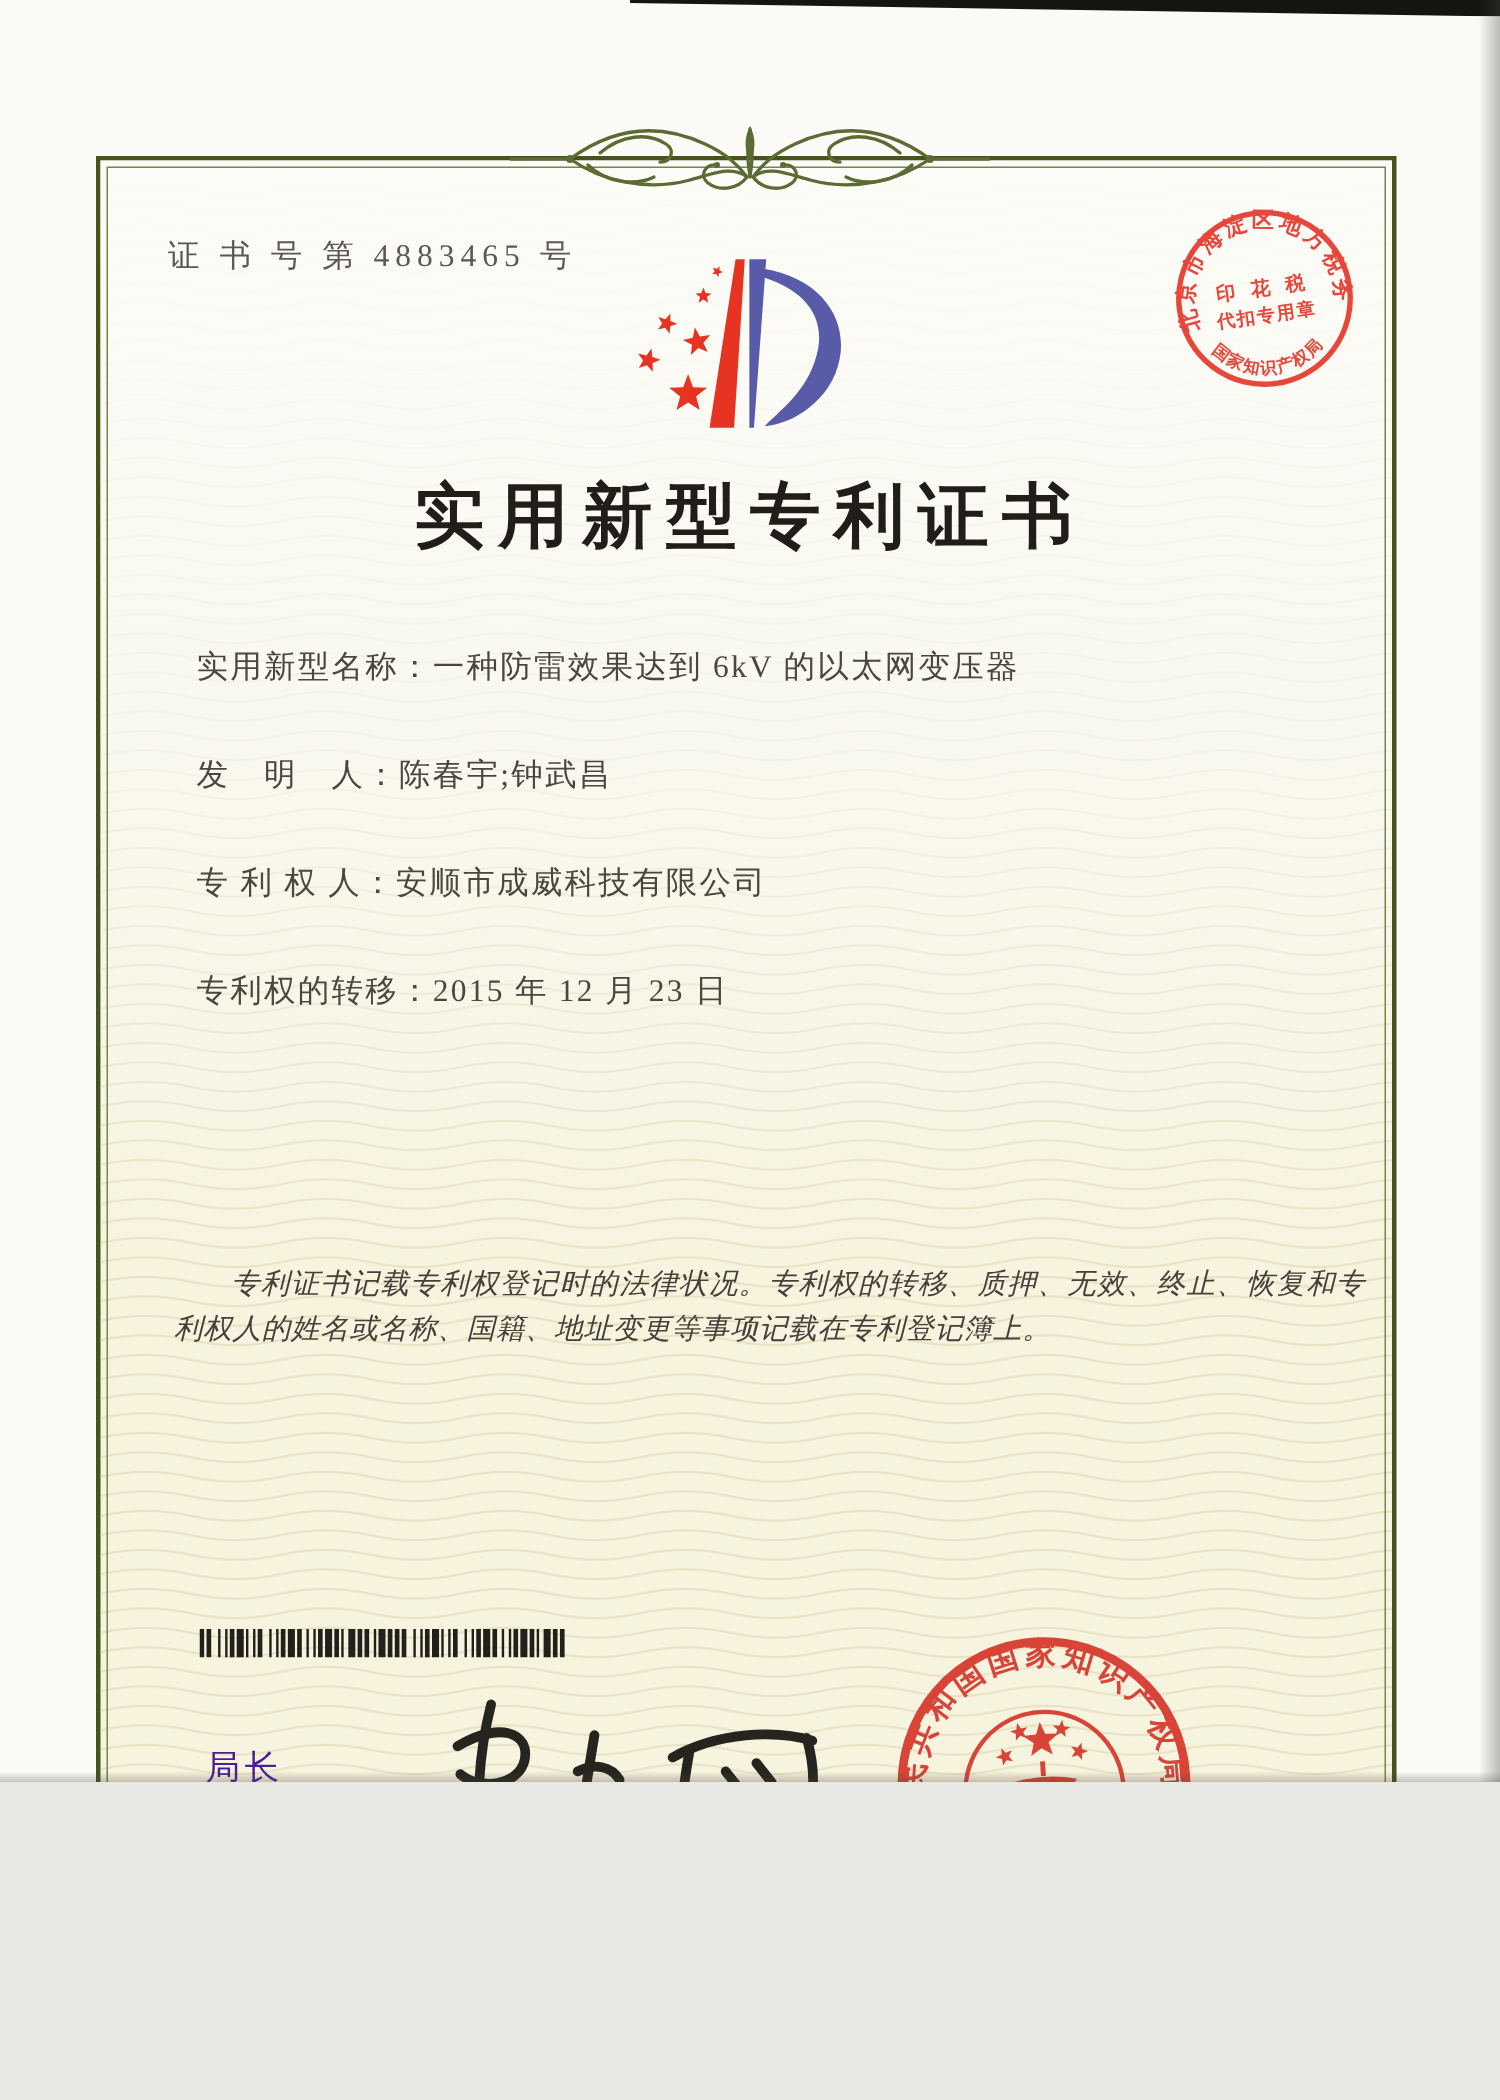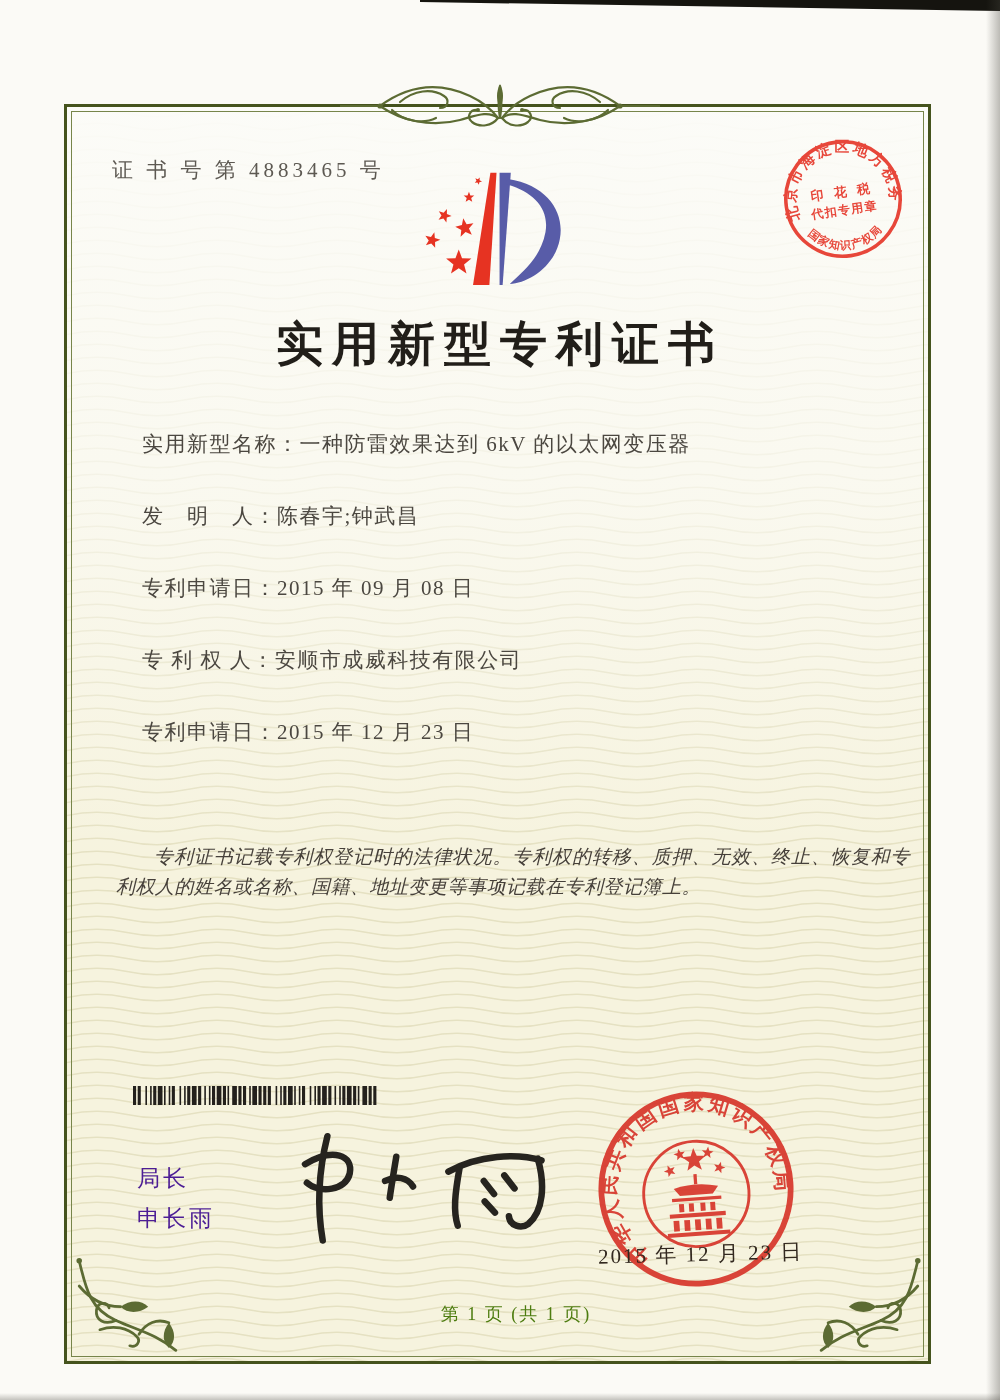--- a/index.html
+++ b/index.html
@@ -1,17 +1,17 @@
 <!DOCTYPE html>
 <html><head>
 <meta charset="utf-8">
 <style>
   html,body{margin:0;padding:0;background:#e8e8e4;}
   .page{
-    position:relative;width:1000px;height:1400px;margin:0 auto;
+    position:relative;width:1000px;height:1188px;margin:0 auto;
     background:#fbfaf6;overflow:hidden;
     font-family:"Liberation Serif",serif;color:#3f3a35;
   }
   
   .scan-top{position:absolute;left:420px;top:0;width:580px;height:11px;background:#15140f;
     clip-path:polygon(0 0,100% 0,100% 100%,0 18%);}
   .scan-right{position:absolute;right:0;top:0;width:14px;height:100%;
     background:linear-gradient(to right,rgba(70,68,60,0),rgba(70,68,60,.35));}
   .scan-bottom{position:absolute;left:0;bottom:0;width:100%;height:7px;
     background:linear-gradient(to bottom,rgba(70,68,60,0),rgba(70,68,60,.30));}
@@ -23,21 +23,21 @@
   .fade-top{position:absolute;inset:0;
     background:linear-gradient(180deg,rgba(252,252,249,.95) 0%,rgba(252,252,249,.65) 30%,rgba(252,252,249,0) 60%);}
   
   .ornament{position:absolute;pointer-events:none;}
   
   .cert-no{position:absolute;left:112px;top:156px;font-size:21px;letter-spacing:4px;color:#5d5952;}
   .logo{position:absolute;left:422px;top:168px;}
   .tax-stamp{position:absolute;left:776px;top:132px;transform:rotate(-8deg);opacity:.92;}
   .title{position:absolute;left:0;top:313px;width:100%;text-align:center;
     font-size:47px;font-weight:bold;letter-spacing:9px;color:#211e19;}
-  .fields{position:absolute;left:131px;top:430px;width:750px;font-size:21px;color:#4b4740;margin-left:11px;}
+  .fields{position:absolute;left:131px;top:430px;width:750px;font-size:21px;color:#4b4740;}
   .field-row{height:28px;margin-bottom:44px;letter-spacing:1.5px;white-space:nowrap;}
   .paras{position:absolute;left:116px;top:842px;width:794px;font-size:19px;line-height:30px;
     text-align:justify;color:#46403a;font-style:italic;letter-spacing:.5px;}
   .paras p{margin:0 0 7px 0;text-indent:2em;}
   .barcode{position:absolute;left:133px;top:1086px;width:247px;height:19px;}
   .sig-titles{position:absolute;left:137px;top:1158px;font-family:"Liberation Sans",sans-serif;
     font-size:23px;color:#4c1d95;letter-spacing:3px;line-height:40px;font-weight:500;}
   .sig-script{position:absolute;left:292px;top:1128px;}
   .seal{position:absolute;left:589px;top:1082px;opacity:.93;}
   .seal-date{position:absolute;left:598px;top:1240px;font-size:21px;letter-spacing:2px;
@@ -148,23 +148,22 @@
     <text font-size="12.5" letter-spacing="1" fill="#e6382b" font-weight="bold">
       <textPath href="#tp2" startOffset="2%">国家知识产权局</textPath>
     </text>
   </svg>
 
   <div class="title">实用新型专利证书</div>
 
   <div class="fields">
     <div class="field-row"><span>实用新型名称：</span><span>一种防雷效果达到 6kV 的以太网变压器</span></div>
     <div class="field-row"><span>发　明　人：</span><span>陈春宇;钟武昌</span></div>
-    <div class="field-row"><span>专利申请日：</span><span>2015 年 09 月 08 日</span></div>
     <div class="field-row"><span>专 利 权 人：</span><span>安顺市成威科技有限公司</span></div>
-    <div class="field-row"><span>专利申请日：</span><span>2015 年 12 月 23 日</span></div>
+    <div class="field-row"><span>专利权的转移：</span><span>2015 年 12 月 23 日</span></div>
   </div>
 
   <div class="paras">
     <p>专利证书记载专利权登记时的法律状况。专利权的转移、质押、无效、终止、恢复和专利权人的姓名或名称、国籍、地址变更等事项记载在专利登记簿上。</p>
   </div>
 
   <div class="barcode"><svg width="247" height="19" viewBox="0 0 247 19">
         <rect x="0.0" y="0" width="3.1" height="19" fill="#23201c"></rect>
         <rect x="4.7" y="0" width="3.1" height="19" fill="#23201c"></rect>
         <rect x="12.4" y="0" width="1.6" height="19" fill="#23201c"></rect>

